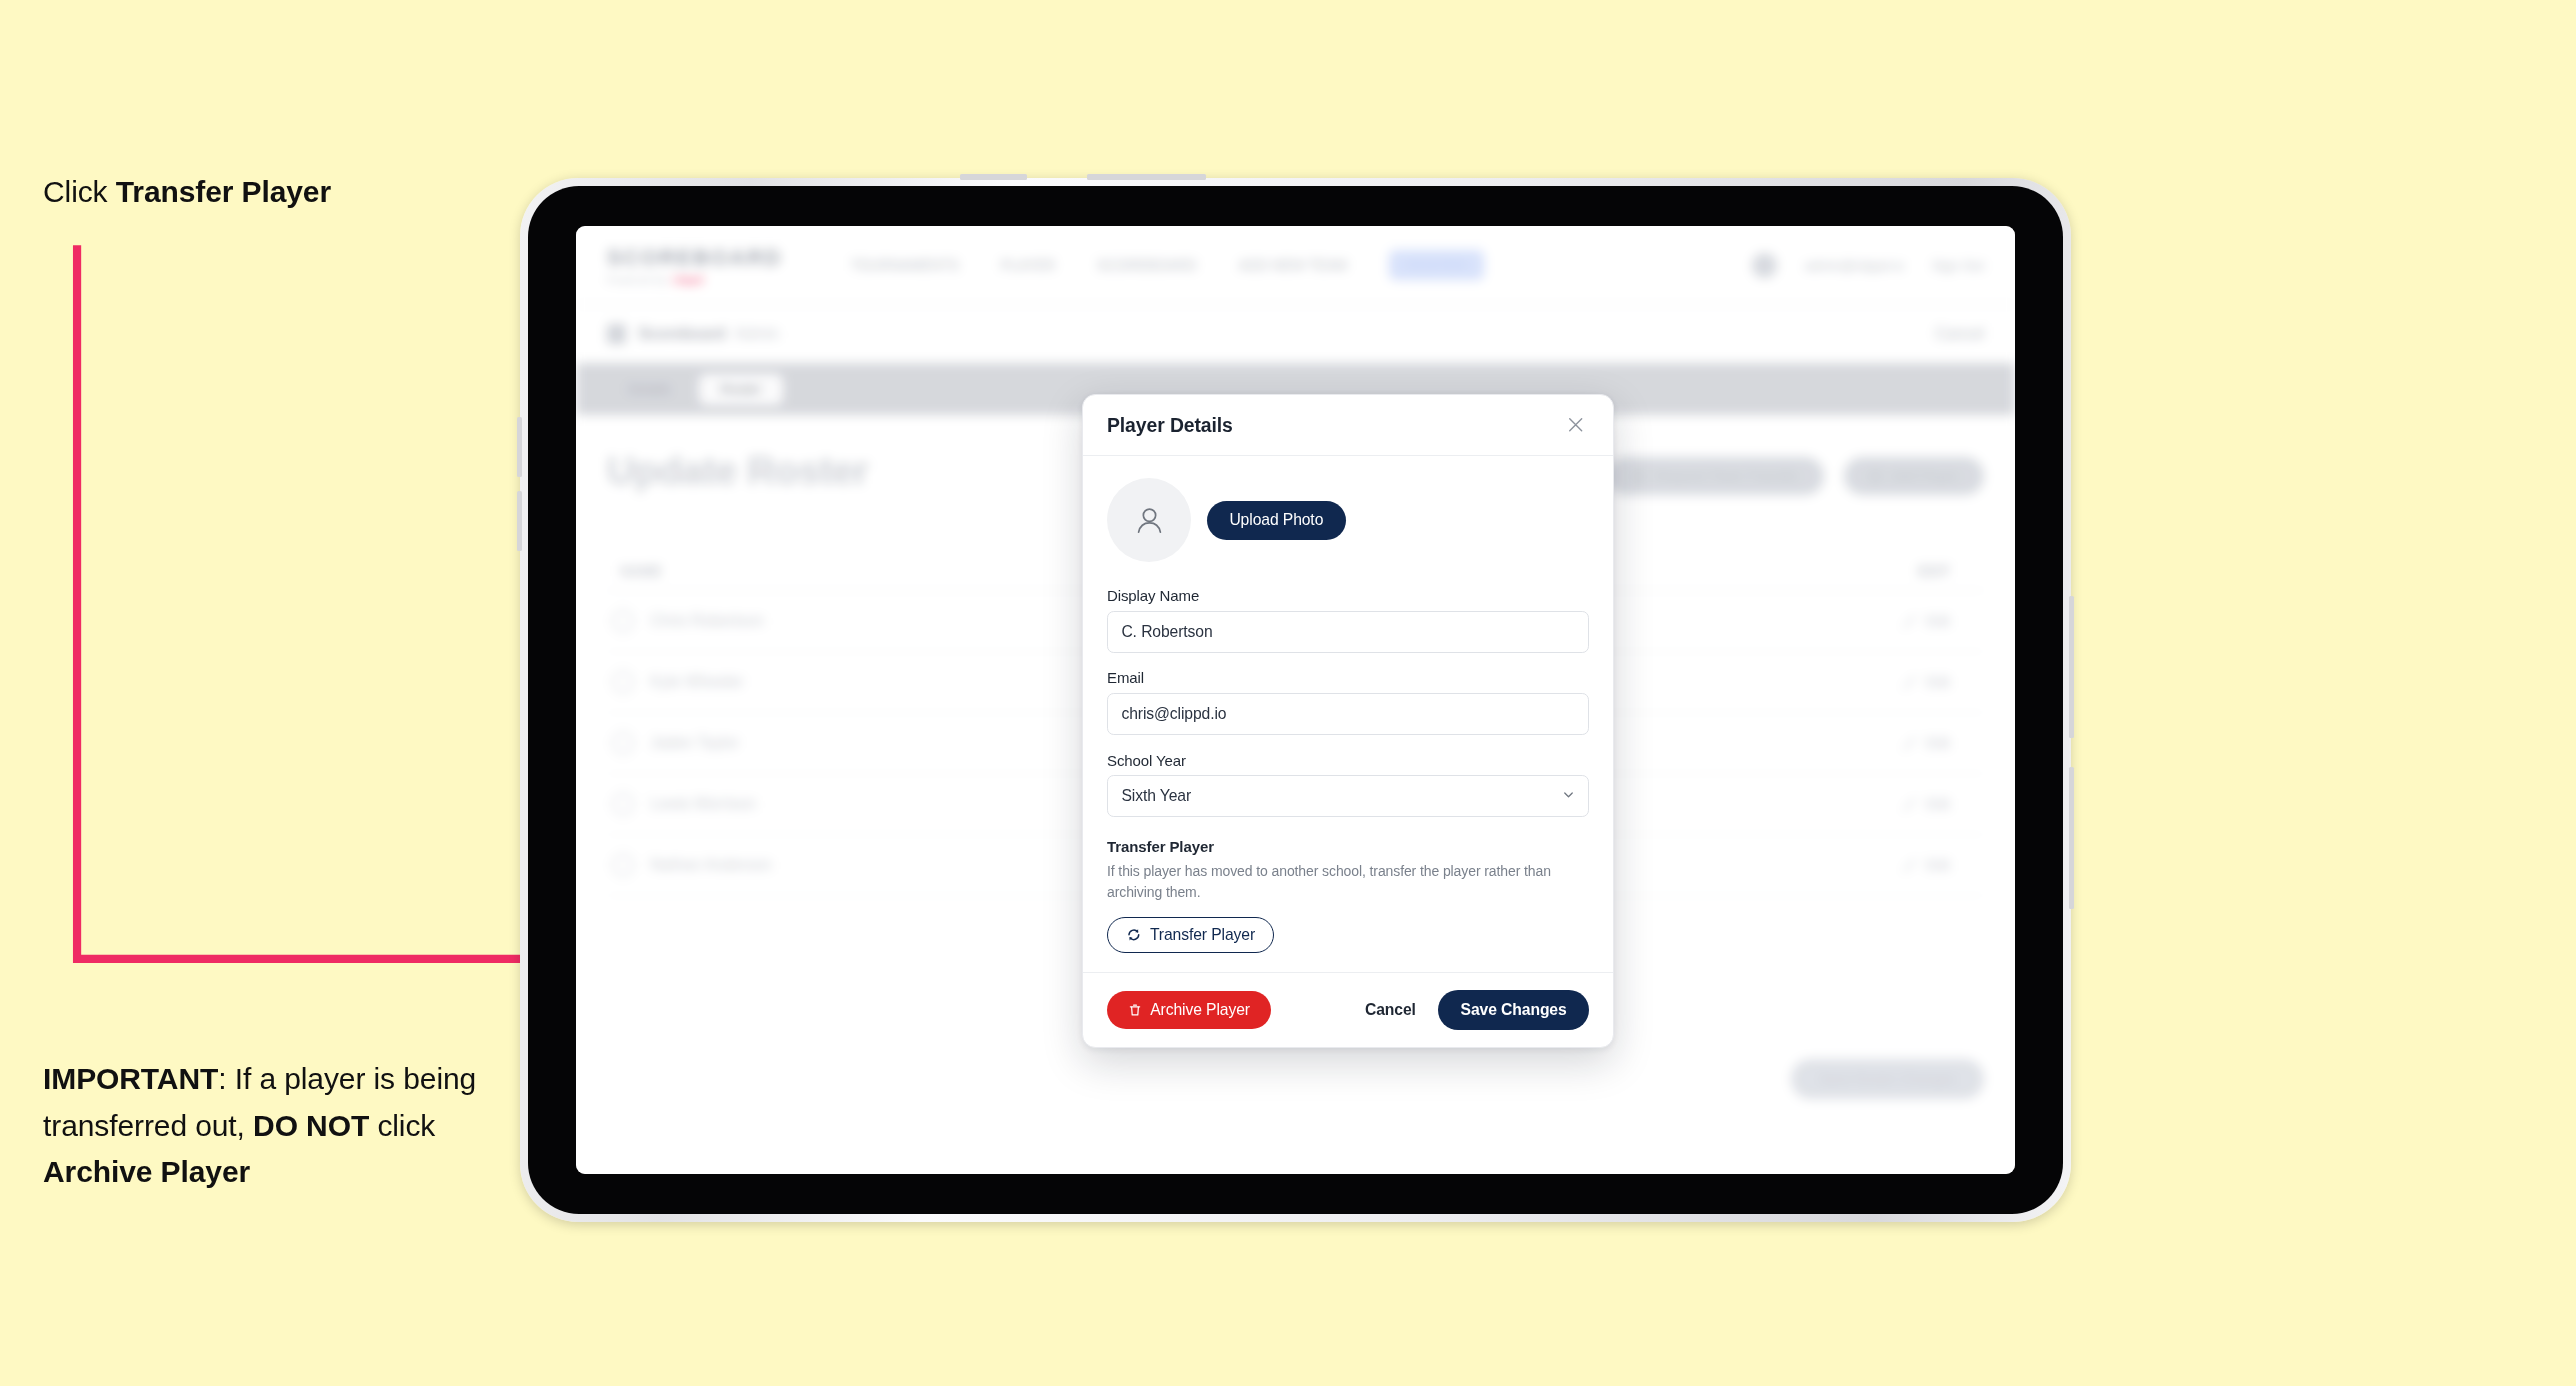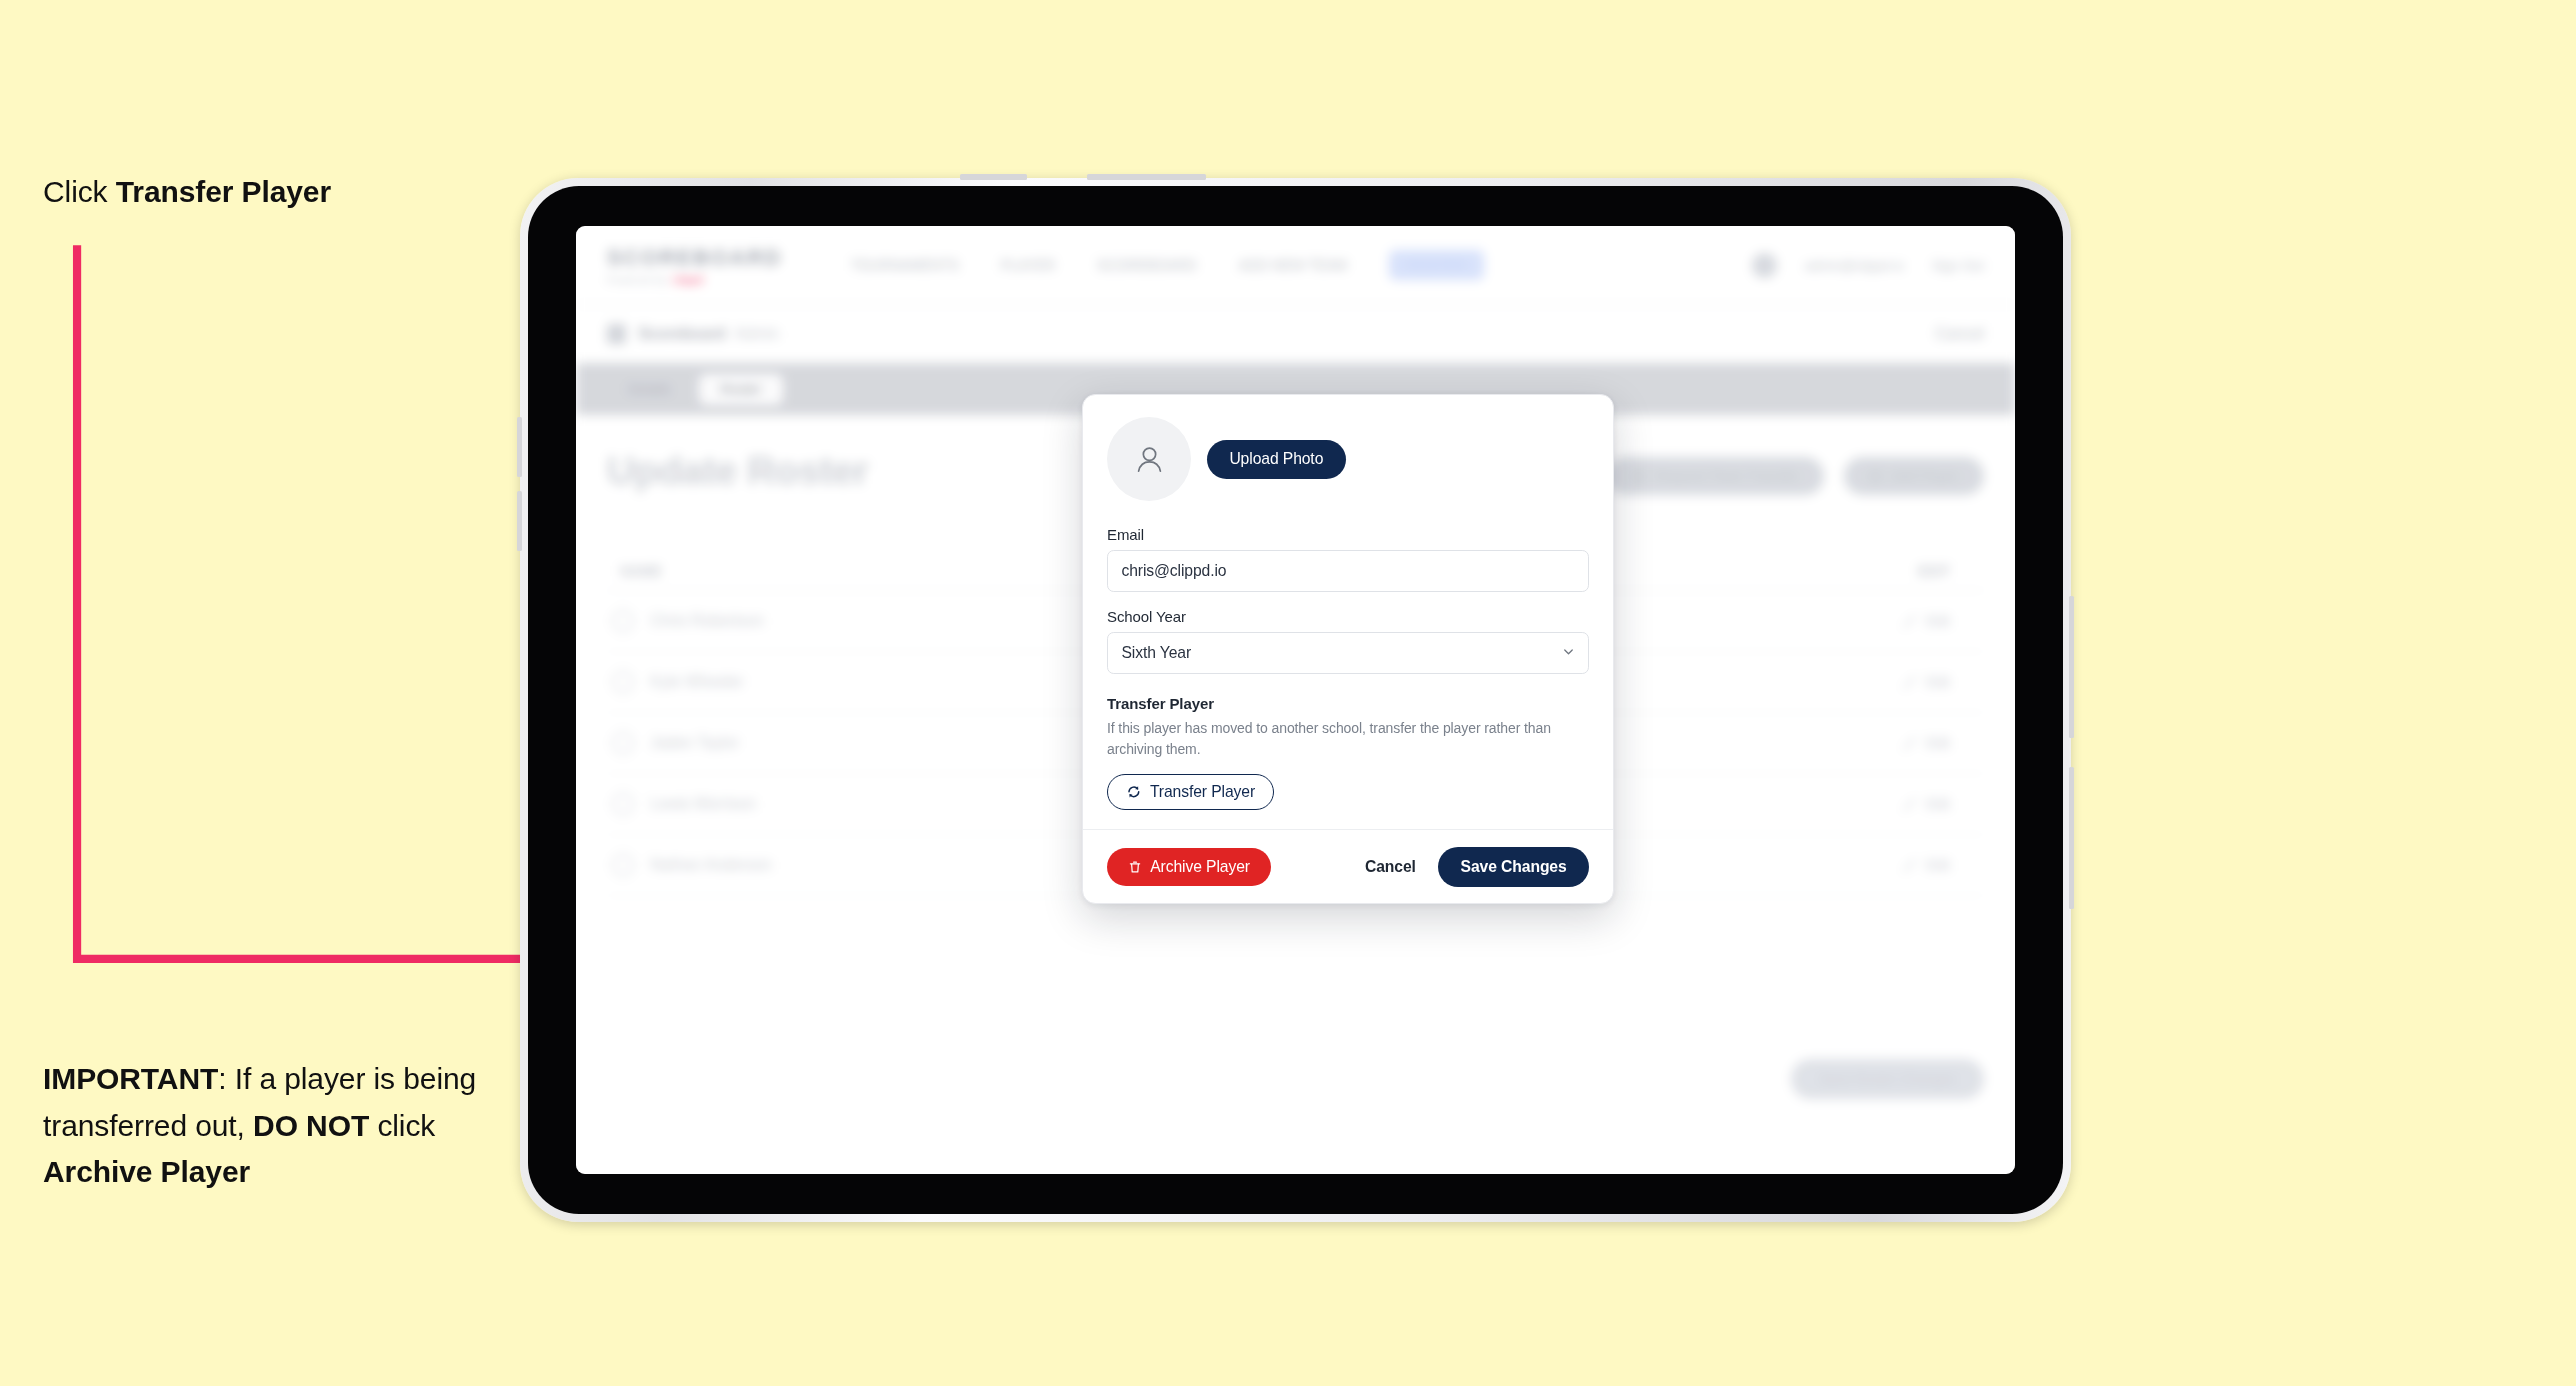--- a/index.html
+++ b/index.html
@@ -457,34 +457,46 @@
             </span>
           </div>
 
           <div class="bottom-pill">Save Roster Changes</div>
         </div>
       </div>
 
       <div class="modal-layer">
         <div class="modal">
 
+          <div class="modal-header">
+            <div class="modal-title">Player Details</div>
+            <div class="modal-close">
+              <svg width="19.4" height="19.4" viewBox="0 0 26 26" fill="none">
+                <path d="M5 5 L21 21 M21 5 L5 21" stroke="currentColor" stroke-width="1.9" stroke-linecap="round"></path>
+              </svg>
+            </div>
+          </div>
 
           <div class="modal-body">
 
             <div class="photo-row">
               <div class="avatar-circle">
                 <svg width="39" height="39" viewBox="0 0 52 52" fill="none">
                   <circle cx="26" cy="19" r="8.2" stroke="currentColor" stroke-width="2.3"></circle>
                   <path d="M11.5 41.5 C 13.5 32.5 19.5 29.2 26 29.2 C 32.5 29.2 38.5 32.5 40.5 41.5" stroke="currentColor" stroke-width="2.3" stroke-linecap="round" fill="none"></path>
                 </svg>
               </div>
               <button class="upload-btn">Upload Photo</button>
             </div>
 
 
+            <div class="field">
+              <label class="field-label">Display Name</label>
+              <input class="field-input" value="C. Robertson" style="">
+            </div>
 
             <div class="field">
               <label class="field-label">Email</label>
               <input class="field-input" value="chris@clippd.io" style="">
             </div>
 
             <div class="field">
               <label class="field-label">School Year</label>
               <div class="select-wrap">
                 <input class="field-input" readonly="" value="Sixth Year" style="">

